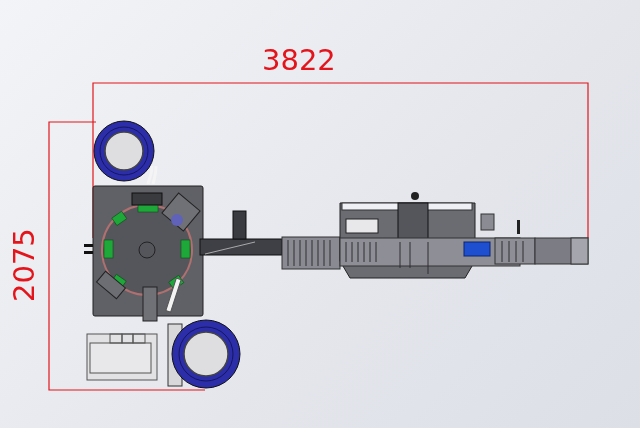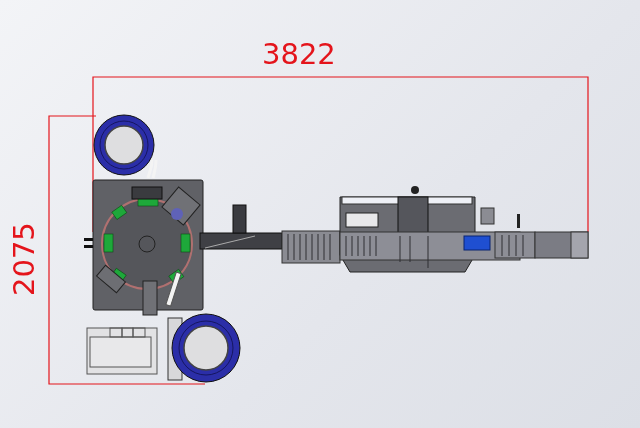--- a/index.html
+++ b/index.html
@@ -1,17 +1,17 @@
 <!DOCTYPE html>
 <html><head>
 <meta charset="utf-8">
 <style>
   html,body{margin:0;padding:0;}
   body{width:640px;height:428px;overflow:hidden;background:linear-gradient(135deg,#f3f4f7 0%,#e4e6ec 60%,#dcdfe6 100%);font-family:"Liberation Sans",sans-serif;}
-  .stage{position:relative;width:640px;height:368px;}
+  .stage{position:relative;width:640px;height:368px;margin-top:6px;}
   svg{position:absolute;left:0;top:0;}
   .dim-text{position:absolute;color:#e4141b;font-family:"DejaVu Sans",sans-serif;font-size:29px;line-height:1;}
   .dim-w{left:262px;top:40px;}
   .dim-h{left:10px;top:228px;transform:rotate(-90deg);transform-origin:left top;top:296px;}
 </style>
 </head>
 <body>
 
 <div class="stage">
 <svg width="640" height="428" viewBox="0 0 640 428">

